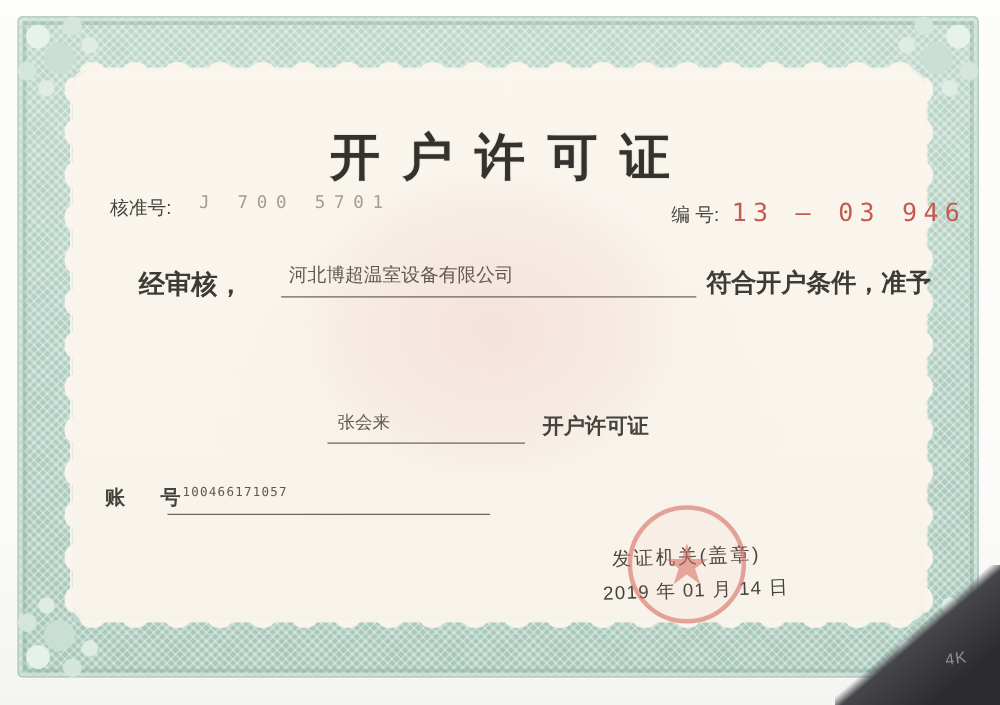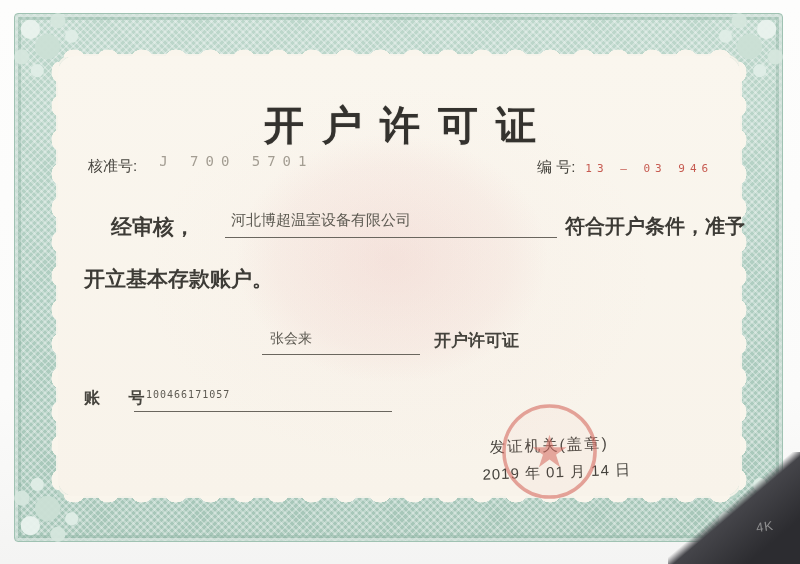--- a/index.html
+++ b/index.html
@@ -64,21 +64,21 @@
   .title{
     left:0;right:0;top:74px;text-align:center;
     font-family:"DejaVu Serif","Liberation Serif",serif;
     font-size:40px;font-weight:bold;color:#34322e;
     letter-spacing:18px;text-indent:18px;
     text-shadow:0 0 1px rgba(52,50,46,.4);
   }
   .lbl{font-size:15px;color:#45433d;}
   .mono{font-family:"DejaVu Sans Mono","Liberation Mono",monospace;}
   .approval-val{font-size:14px;color:#a39d92;letter-spacing:7px;position:relative;top:-5px;margin-left:22px;text-align:center;}
-  .serial-val{font-size:11px;letter-spacing:5px;margin-left:10px;}
+  .serial-val{font-size:20px;letter-spacing:5px;margin-left:10px;}
   .big{font-size:21px;font-weight:600;color:#3d3b36;}
   .u{display:inline-block;border-bottom:1px solid #6a665e;}
   .fill{font-family:"DejaVu Sans Mono","Liberation Mono",monospace;color:#5d5a52;}
   .issuer{transform:rotate(-2deg);}
   .seal{position:absolute;left:500px;top:378px;width:99px;height:99px;z-index:4;opacity:.75;}
   .corner-dark{
     position:absolute;right:0;bottom:0;width:132px;height:112px;z-index:6;
     background:linear-gradient(to bottom right, rgba(0,0,0,0) 47%, #45454a 52%, #2c2c30 80%);
   }
   .corner-mark{
@@ -115,21 +115,20 @@
     <div class="abs" style="left:537px;top:134px;">
       <span class="lbl">编 号:</span><span class="serial-val mono" style="color:#c65a50;">13 — 03  946</span>
     </div>
 
     <div class="abs" style="left:0;top:189px;width:640px;height:30px;">
       <span class="abs big" style="left:111px;top:0;">经审核，</span>
       <span class="abs u" style="left:225px;top:-2px;width:332px;height:26px;"><span class="fill" style="font-size:15px;padding-left:6px;">河北博超温室设备有限公司</span></span>
       <span class="abs big" style="left:565px;top:0;font-size:20px;">符合开户条件，准予</span>
     </div>
 
-    <div class="abs big" style="left:84px;top:241px;">开立基本存款账户。</div>
 
     <div class="abs" style="left:0;top:303px;width:800px;height:32px;">
       <span class="abs u" style="left:262px;top:2px;width:158px;height:25px;"><span class="fill" style="font-size:14px;padding-left:8px;">张会来</span></span>
       <span class="abs lbl" style="left:434px;top:2px;font-size:17px;font-weight:600;">开户许可证</span>
     </div>
 
     <div class="abs" style="left:0;top:360px;width:800px;height:32px;">
       <span class="abs lbl" style="left:84px;top:4px;font-size:16px;font-weight:600;letter-spacing:12px;">账  号</span>
       <span class="abs u" style="left:134px;top:0;width:258px;height:27px;border-bottom-width:1.5px;"><span class="fill" style="font-size:10px;padding-left:12px;letter-spacing:1px;">100466171057</span></span>
     </div>

